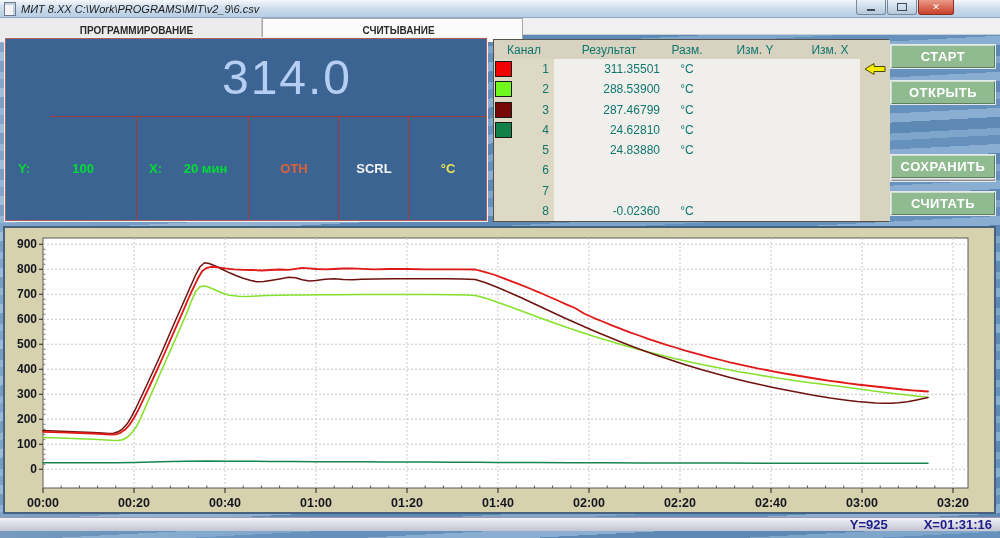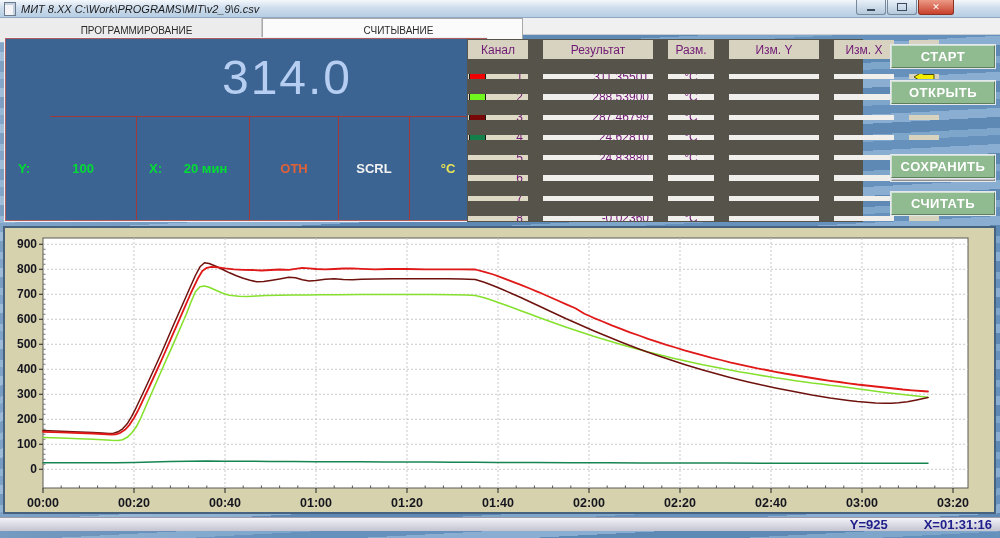--- a/index.html
+++ b/index.html
@@ -31,21 +31,21 @@
   .winbtn.close{width:34px;background:linear-gradient(#eb9a86,#c8402c);border-color:#8c3020;}
   .glyph-min{width:8px;height:2px;background:#3a4a5c;margin-top:5px;}
   .glyph-max{width:8px;height:6px;border:1px solid #3a4a5c;}
   .glyph-close{font-size:9px;color:#fff;line-height:1;}
   
   .tabbar{
     position:absolute;left:0;top:18px;width:1000px;height:16px;
     background:#f0f0f0;border-bottom:1px solid #c6cdd4;display:flex;
   }
   .tab{height:24px;display:flex;align-items:center;justify-content:center;
-    font-size:10px;font-weight:normal;color:#2a2a2a;box-sizing:border-box;padding-left:12px;}
+    font-size:10px;font-weight:bold;color:#2a2a2a;box-sizing:border-box;padding-left:12px;}
   .tab.inactive{width:262px;border-right:1px solid #c8c8c8;background:#ececec;}
   .tab.active{width:261px;background:#fbfbfb;border:1px solid #a8a8a8;border-bottom:none;}
   
   .display-panel{
     position:absolute;left:4px;top:37px;width:484px;height:185px;
     background:#e2e6ea;border:1px solid #eef0f4;box-sizing:border-box;
   }
   .display-inner{position:absolute;inset:0;border:1px solid #b05c5c;background:#3c6492;
     display:flex;flex-direction:column;}
   .disp-section{display:flex;align-items:center;justify-content:center;padding-left:38px;}
@@ -57,25 +57,25 @@
   .stat-cell{height:100%;display:flex;align-items:center;justify-content:center;
     border-right:1px solid #a03a3a;box-sizing:border-box;}
   .stat-cell:last-child{border-right:none;}
   .c-green{color:#00dd33;} .c-orange{color:#e06038;} .c-white{color:#f2f2f2;} .c-yellow{color:#e8e455;}
   .stat-y{width:131px;justify-content:flex-start;}
   .stat-x{width:113px;justify-content:flex-start;}
   .stat-otn{width:89px;} .stat-scrl{width:71px;} .stat-unit{flex:1;}
   .stat-label{margin-left:12px;} .stat-val{flex:1;text-align:center;}
   
   .channel-table{
-    position:absolute;left:467px;top:39px;width:396px;height:183px;
+    position:absolute;left:493px;top:39px;width:396px;height:183px;
     display:grid;grid-template-columns:60px 110px 46px 90px 60px 30px;
     grid-template-rows:19px repeat(8,1fr);
-    background:#55534a;gap:15px;border:1px solid #55534a;box-sizing:border-box;
-    font-size:12px;color:#701a75;
+    background:#55534a;gap:0;border:1px solid #55534a;box-sizing:border-box;
+    font-size:12px;color:#0f766e;
   }
   .tcell{background:#f0efeb;display:flex;align-items:center;overflow:hidden;}
   .tcell.th{background:#d8d3c0;justify-content:center;}
   .tcell.chan{background:#ded9c4;justify-content:flex-end;padding-right:5px;box-sizing:border-box;}
   .tcell.num{justify-content:flex-end;padding-right:4px;box-sizing:border-box;}
   .tcell.unit{justify-content:center;}
   .tcell.arrowcol{background:#d8d3be;justify-content:center;}
   .swatch{width:15px;height:14px;border:1px solid #1a1a1a;margin-right:auto;margin-left:1px;}
   
   .action-btn{

